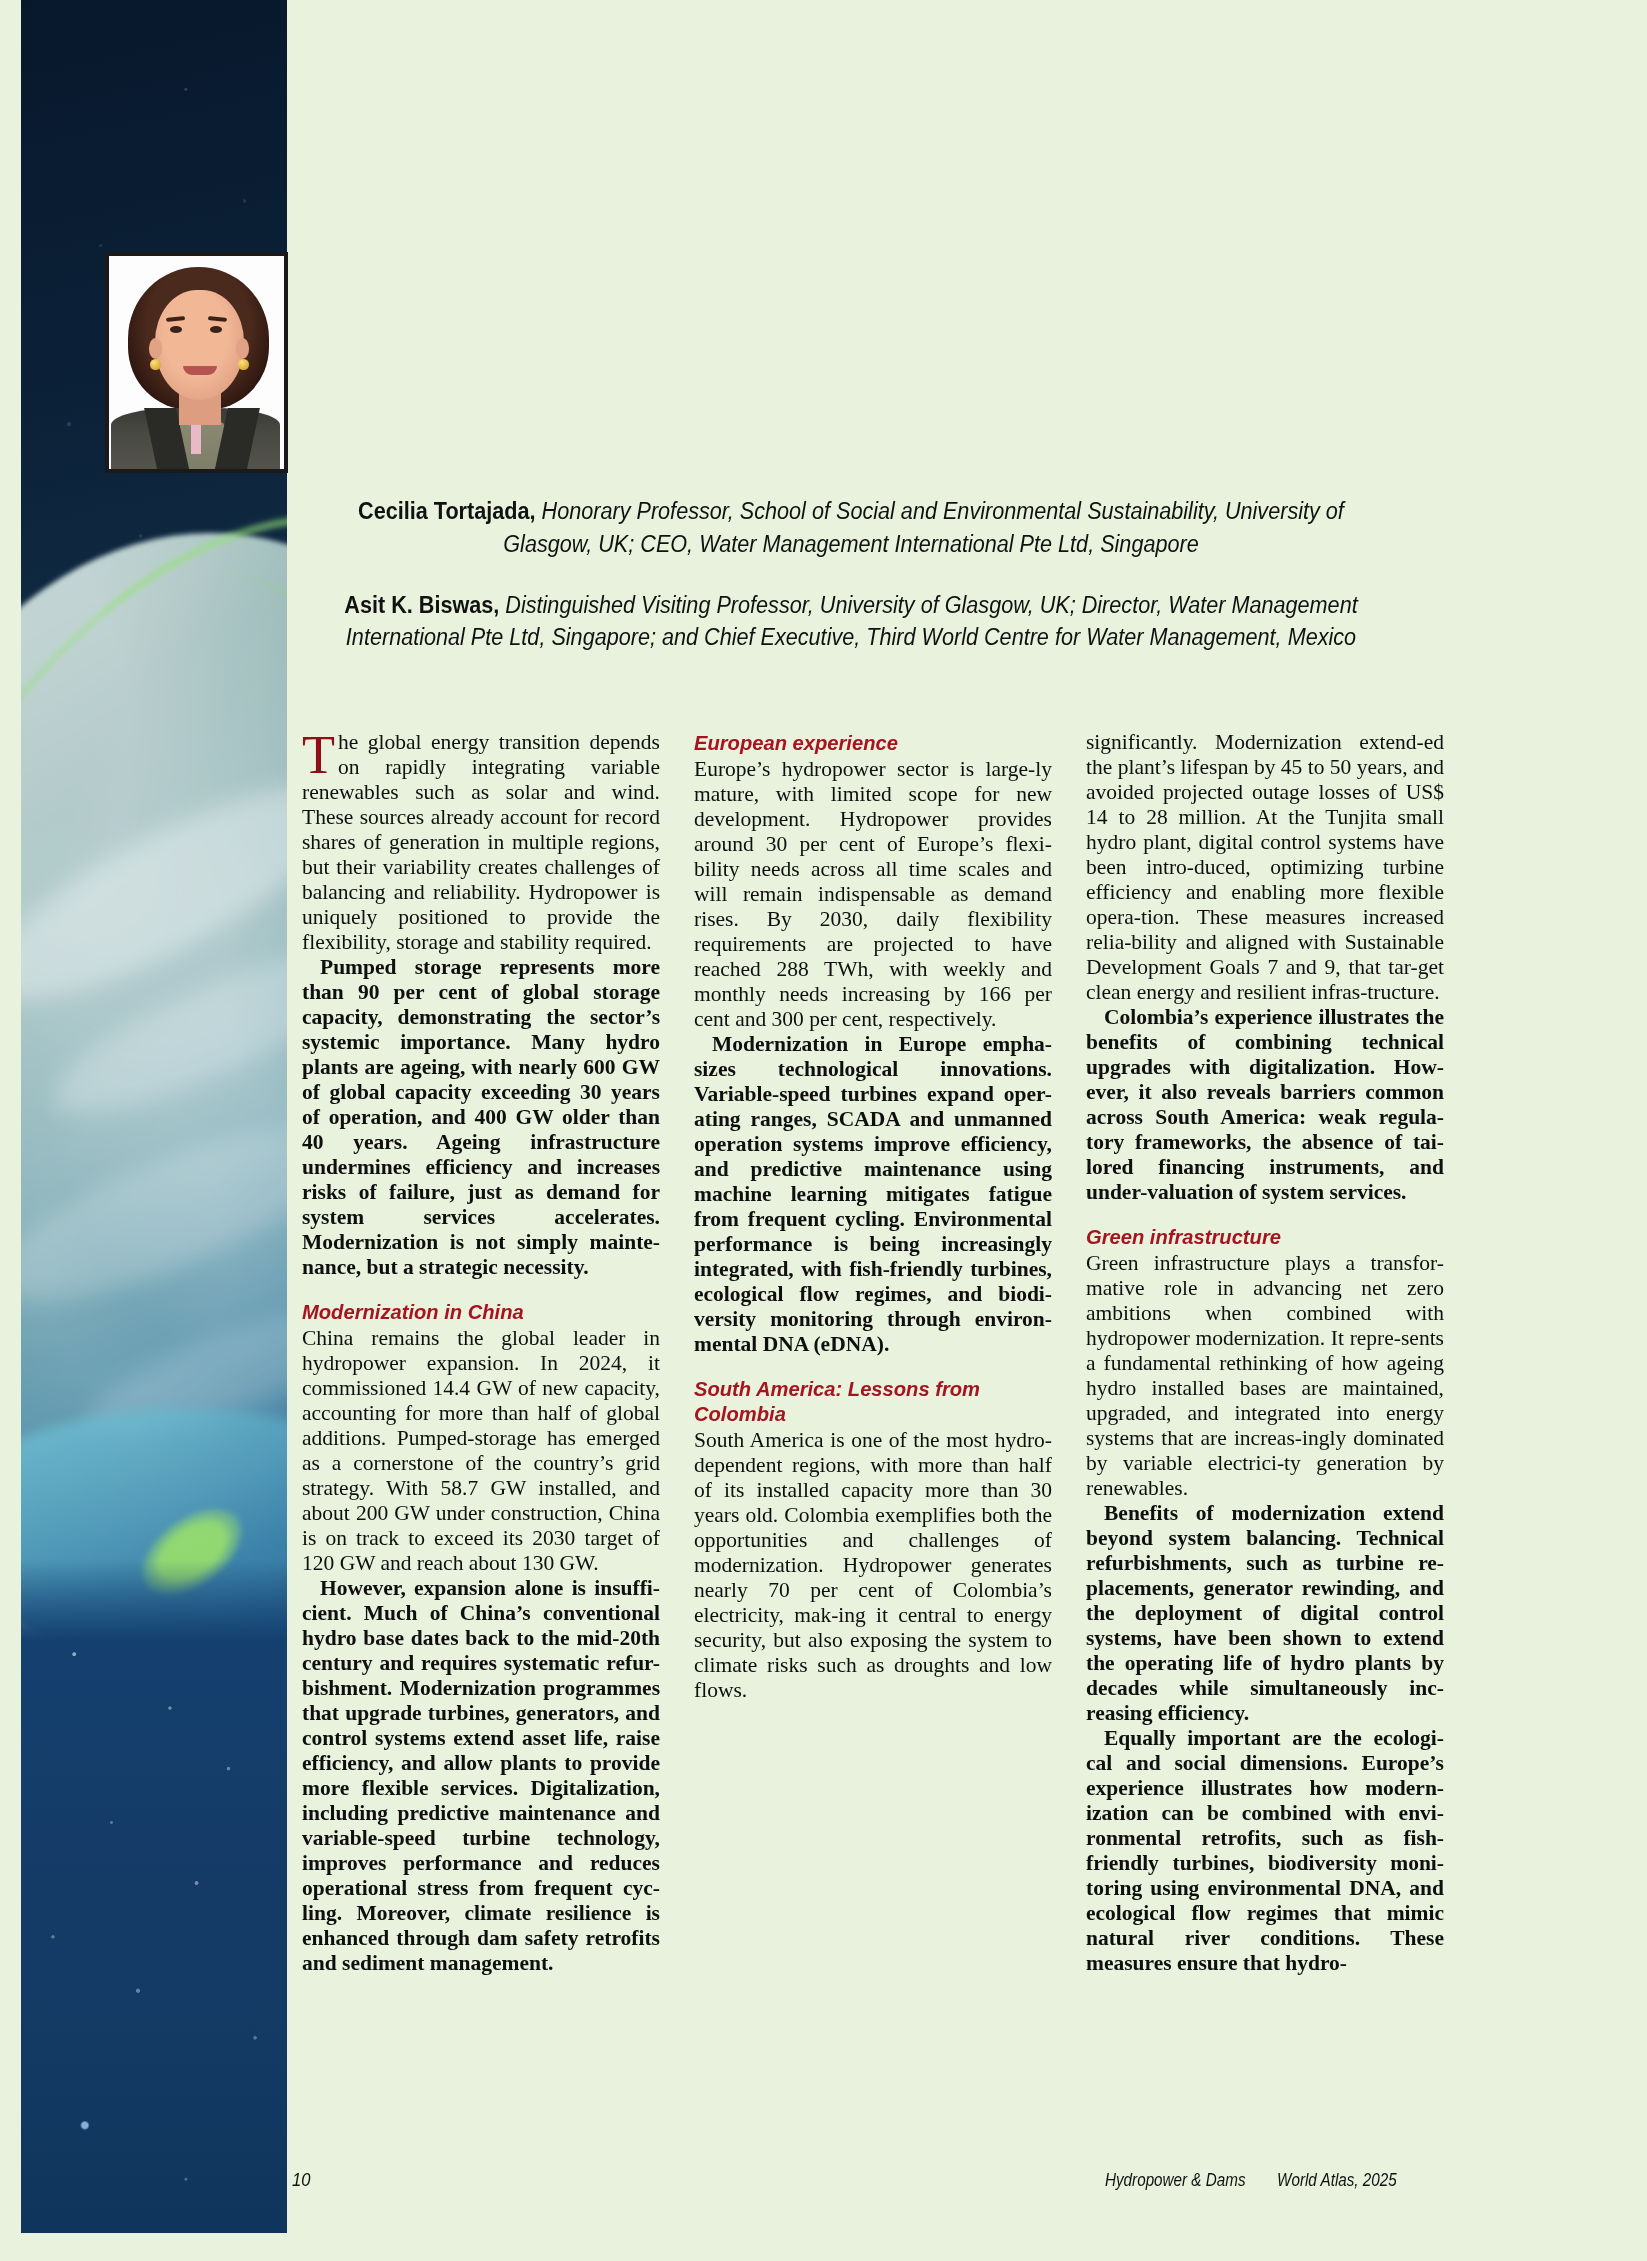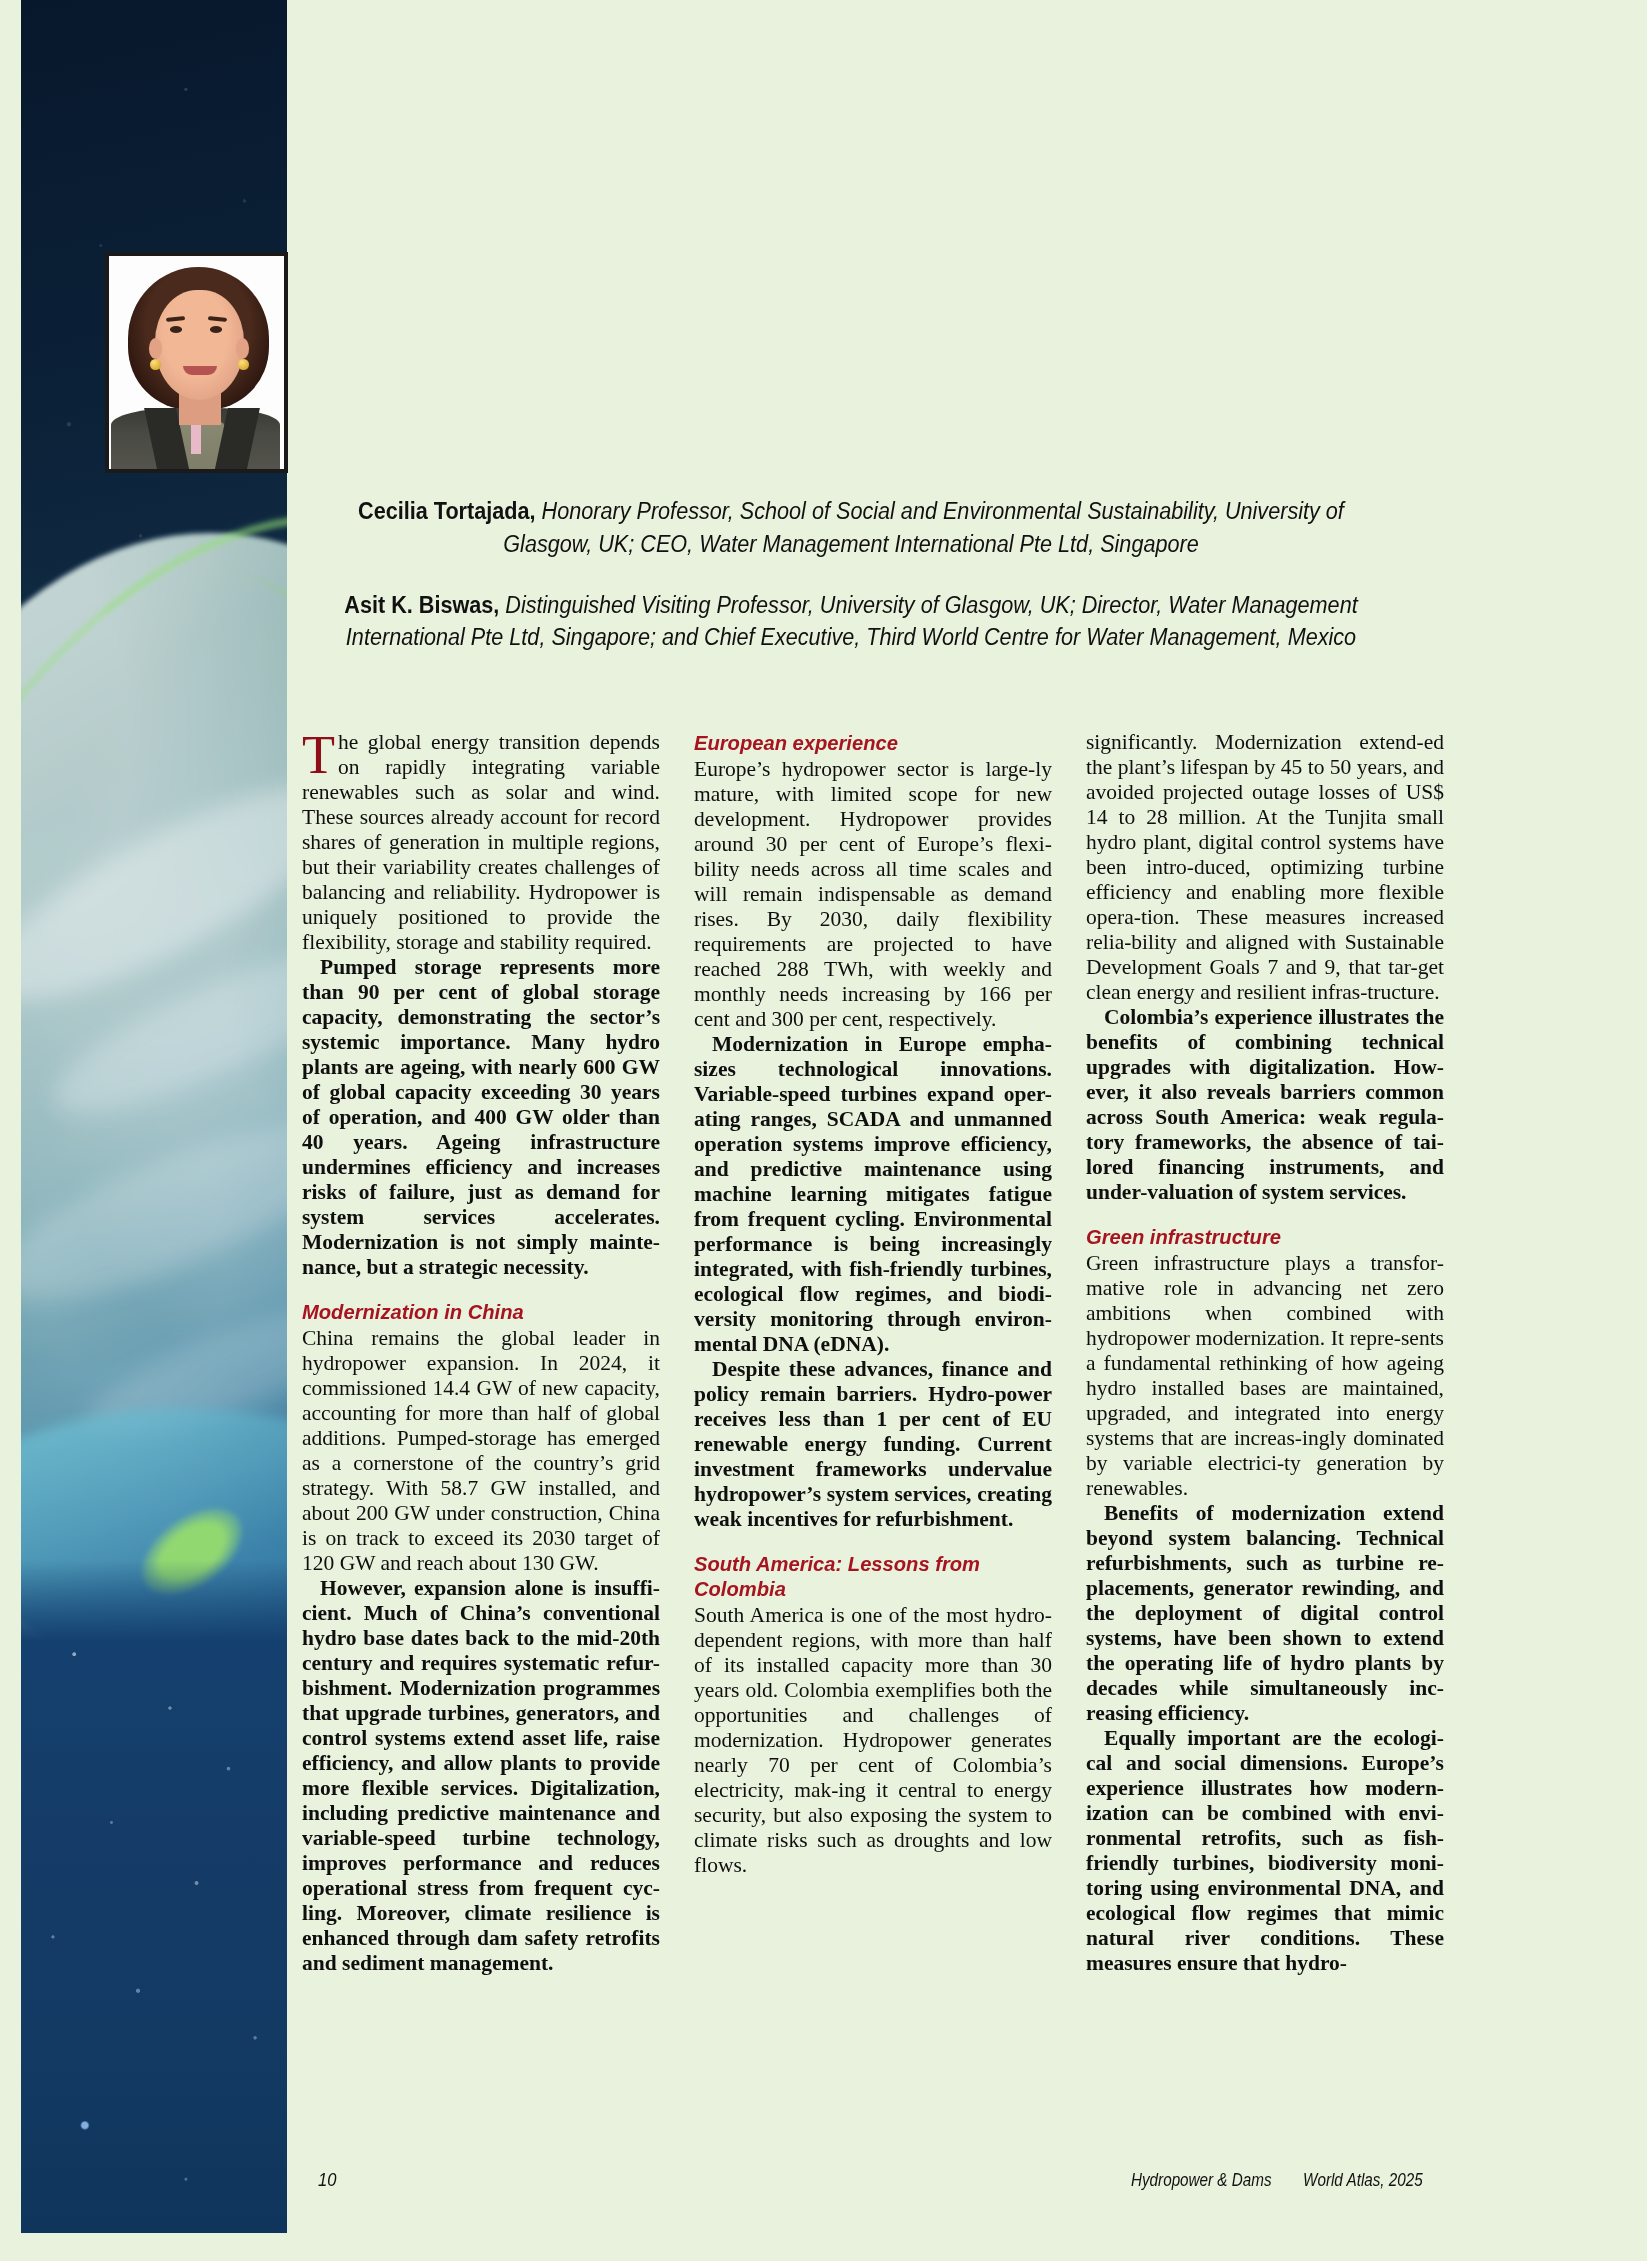--- a/index.html
+++ b/index.html
@@ -266,21 +266,21 @@
     color: #8e0f17;
     font-size: 54px;
     line-height: 42px;
     padding: 3.8px 2.9px 0 0;
     font-weight: 400;
   }
 
   
   .footer {
     position: absolute;
-    left: 318px;
+    left: 292px;
     top: 2170px;
     width: 1141px;
     display: flex;
     justify-content: space-between;
     align-items: flex-end;
     font-family: "Liberation Sans", sans-serif;
     font-style: italic;
     font-size: 18px;
     color: #121212;
   }
@@ -347,21 +347,20 @@
       <p class="indent">Pumped storage represents more than 90 per cent of global storage capacity, demonstrating the sector’s systemic importance. Many hydro plants are ageing, with nearly 600 GW of global capacity exceeding 30 years of operation, and 400 GW older than 40 years. Ageing infrastructure undermines efficiency and increases risks of failure, just as demand for system services accelerates. Modernization is not simply mainte-nance, but a strategic necessity.</p>
       <h3>Modernization in China</h3>
       <p>China remains the global leader in hydropower expansion. In 2024, it commissioned 14.4 GW of new capacity, accounting for more than half of global additions. Pumped-storage has emerged as a cornerstone of the country’s grid strategy. With 58.7 GW installed, and about 200 GW under construction, China is on track to exceed its 2030 target of 120 GW and reach about 130 GW.</p>
       <p class="indent">However, expansion alone is insuffi-cient. Much of China’s conventional hydro base dates back to the mid-20th century and requires systematic refur-bishment. Modernization programmes that upgrade turbines, generators, and control systems extend asset life, raise efficiency, and allow plants to provide more flexible services. Digitalization, including predictive maintenance and variable-speed turbine technology, improves performance and reduces operational stress from frequent cyc-ling. Moreover, climate resilience is enhanced through dam safety retrofits and sediment management.</p>
     </div>
 
     <div class="col">
       <h3 class="first">European experience</h3>
       <p>Europe’s hydropower sector is large-ly mature, with limited scope for new development. Hydropower provides around 30 per cent of Europe’s flexi-bility needs across all time scales and will remain indispensable as demand rises. By 2030, daily flexibility requirements are projected to have reached 288 TWh, with weekly and monthly needs increasing by 166 per cent and 300 per cent, respectively.</p>
       <p class="indent">Modernization in Europe empha-sizes technological innovations. Variable-speed turbines expand oper-ating ranges, SCADA and unmanned operation systems improve efficiency, and predictive maintenance using machine learning mitigates fatigue from frequent cycling. Environmental performance is being increasingly integrated, with fish-friendly turbines, ecological flow regimes, and biodi-versity monitoring through environ-mental DNA (eDNA).</p>
-      <p class="indent">Despite these advances, finance and policy remain barriers. Hydro-power receives less than 1 per cent of EU renewable energy funding. Current investment frameworks undervalue hydropower’s system services, creating weak incentives for refurbishment.</p>
       <h3>South America: Lessons from Colombia</h3>
       <p>South America is one of the most hydro-dependent regions, with more than half of its installed capacity more than 30 years old. Colombia exemplifies both the opportunities and challenges of modernization. Hydropower generates nearly 70 per cent of Colombia’s electricity, mak-ing it central to energy security, but also exposing the system to climate risks such as droughts and low flows.</p>
     </div>
 
     <div class="col">
       <p>significantly. Modernization extend-ed the plant’s lifespan by 45 to 50 years, and avoided projected outage losses of US$ 14 to 28 million. At the Tunjita small hydro plant, digital control systems have been intro-duced, optimizing turbine efficiency and enabling more flexible opera-tion. These measures increased relia-bility and aligned with Sustainable Development Goals 7 and 9, that tar-get clean energy and resilient infras-tructure.</p>
       <p class="indent">Colombia’s experience illustrates the benefits of combining technical upgrades with digitalization. How-ever, it also reveals barriers common across South America: weak regula-tory frameworks, the absence of tai-lored financing instruments, and under-valuation of system services.</p>
       <h3>Green infrastructure</h3>
       <p>Green infrastructure plays a transfor-mative role in advancing net zero ambitions when combined with hydropower modernization. It repre-sents a fundamental rethinking of how ageing hydro installed bases are maintained, upgraded, and integrated into energy systems that are increas-ingly dominated by variable electrici-ty generation by renewables.</p>
       <p class="indent">Benefits of modernization extend beyond system balancing. Technical refurbishments, such as turbine re-placements, generator rewinding, and the deployment of digital control systems, have been shown to extend the operating life of hydro plants by decades while simultaneously inc-reasing efficiency.</p>

